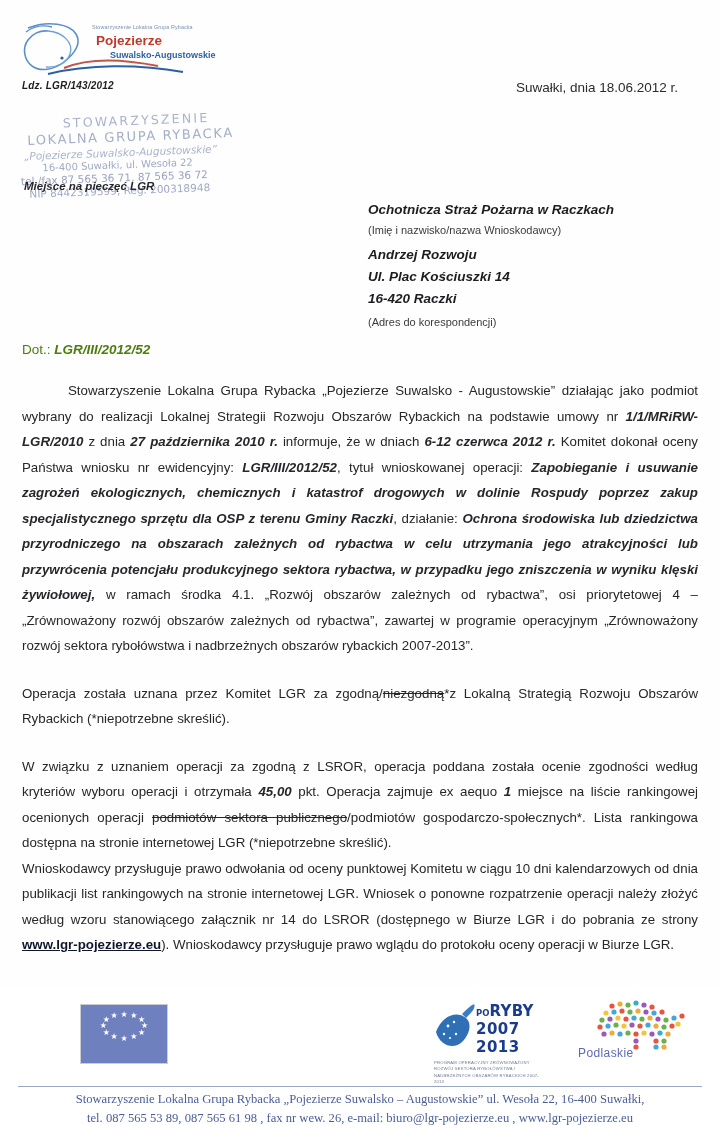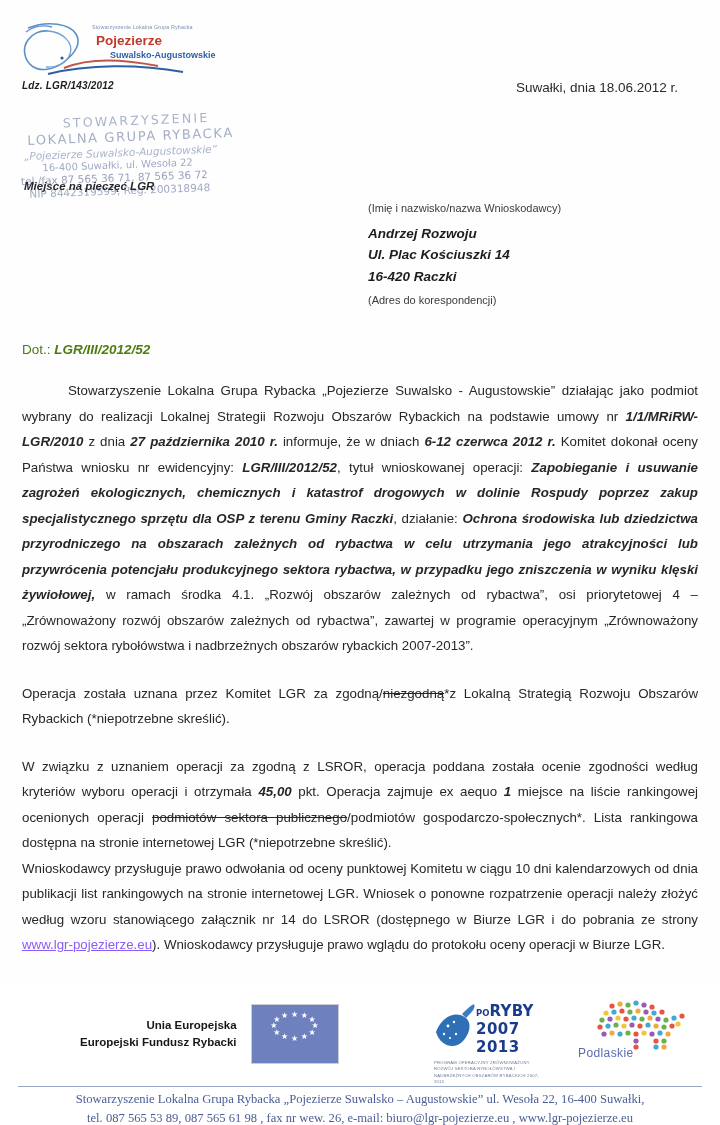--- a/index.html
+++ b/index.html
@@ -167,22 +167,23 @@
     color: #26272b;
   }
   .body-text p { margin: 0; }
   .indent { text-indent: 46px; }
 
   .bi { font-weight: 700; font-style: italic; }
   .strike { text-decoration: line-through; }
   .gap-md { height: 22px; }
 
   .link {
-    color: #8b5cf6;
+    color: #0f172a;
     text-decoration: underline;
+    font-weight: bold;
   }
 
   
   .logos {
     position: absolute;
     left: 0;
     right: 0;
     top: 992px;
     height: 92px;
   }
@@ -319,20 +320,21 @@
     <div class="stamp-l1">STOWARZYSZENIE</div>
     <div class="stamp-l2">LOKALNA GRUPA RYBACKA</div>
     <div class="stamp-l3">„Pojezierze Suwalsko-Augustowskie”</div>
     <div class="stamp-l4">16-400 Suwałki, ul. Wesoła 22</div>
     <div class="stamp-l5">tel./fax 87 565 36 71, 87 565 36 72</div>
     <div class="stamp-l6">NIP 8442319599, Reg. 200318948</div>
   </div>
   <div class="stamp-caption">Miejsce na pieczęć LGR</div>
 
   <div class="addressee">
+    <p class="addr-strong">Ochotnicza Straż Pożarna w Raczkach</p>
     <p class="addr-note">(Imię i nazwisko/nazwa Wnioskodawcy)</p>
     <p class="addr-strong">Andrzej Rozwoju</p>
     <p class="addr-strong">Ul. Plac Kościuszki 14</p>
     <p class="addr-strong">16-420 Raczki</p>
     <p class="addr-note last">(Adres do korespondencji)</p>
   </div>
 
   <div class="dot-line">
     <span>Dot.: </span><span class="ref">LGR/III/2012/52</span>
   </div>
@@ -349,24 +351,20 @@
     <div class="gap-md"></div>
 
     <p><span>W związku z uznaniem operacji za zgodną z LSROR, operacja poddana została ocenie zgodności według kryteriów wyboru operacji i otrzymała </span><span class="bi">45,00</span><span> pkt. Operacja zajmuje ex aequo </span><span class="bi">1</span><span> miejsce na liście rankingowej ocenionych operacji </span><span class="strike">podmiotów   sektora   publicznego</span><span>/podmiotów  gospodarczo-społecznych*.   Lista rankingowa dostępna na stronie internetowej LGR (*niepotrzebne skreślić).</span></p>
 
     <p><span>Wnioskodawcy przysługuje prawo odwołania od oceny punktowej Komitetu w ciągu 10 dni kalendarzowych od dnia publikacji list rankingowych na stronie internetowej LGR. Wniosek o ponowne rozpatrzenie operacji należy złożyć według wzoru stanowiącego załącznik nr 14 do LSROR (dostępnego w Biurze LGR i do pobrania ze strony </span><a class="link" href="#">www.lgr-pojezierze.eu</a><span>). Wnioskodawcy przysługuje prawo wglądu do protokołu oceny operacji w Biurze LGR.</span></p>
   </div>
 
   <div class="logos">
 
     <div class="eu-group">
-      <div class="eu-caption">
-        <div>Unia Europejska</div>
-        <div>Europejski Fundusz Rybacki</div>
-      </div>
       <div class="eu-flag">
         <span class="eu-star" style="left:50%;  top:17%;">★</span>
         <span class="eu-star" style="left:61.5%;top:19.5%;">★</span>
         <span class="eu-star" style="left:70.5%;top:26.5%;">★</span>
         <span class="eu-star" style="left:74%;  top:37%;">★</span>
         <span class="eu-star" style="left:70.5%;top:48%;">★</span>
         <span class="eu-star" style="left:61.5%;top:55.5%;">★</span>
         <span class="eu-star" style="left:50%;  top:58%;">★</span>
         <span class="eu-star" style="left:38.5%;top:55.5%;">★</span>
         <span class="eu-star" style="left:29.5%;top:48%;">★</span>

